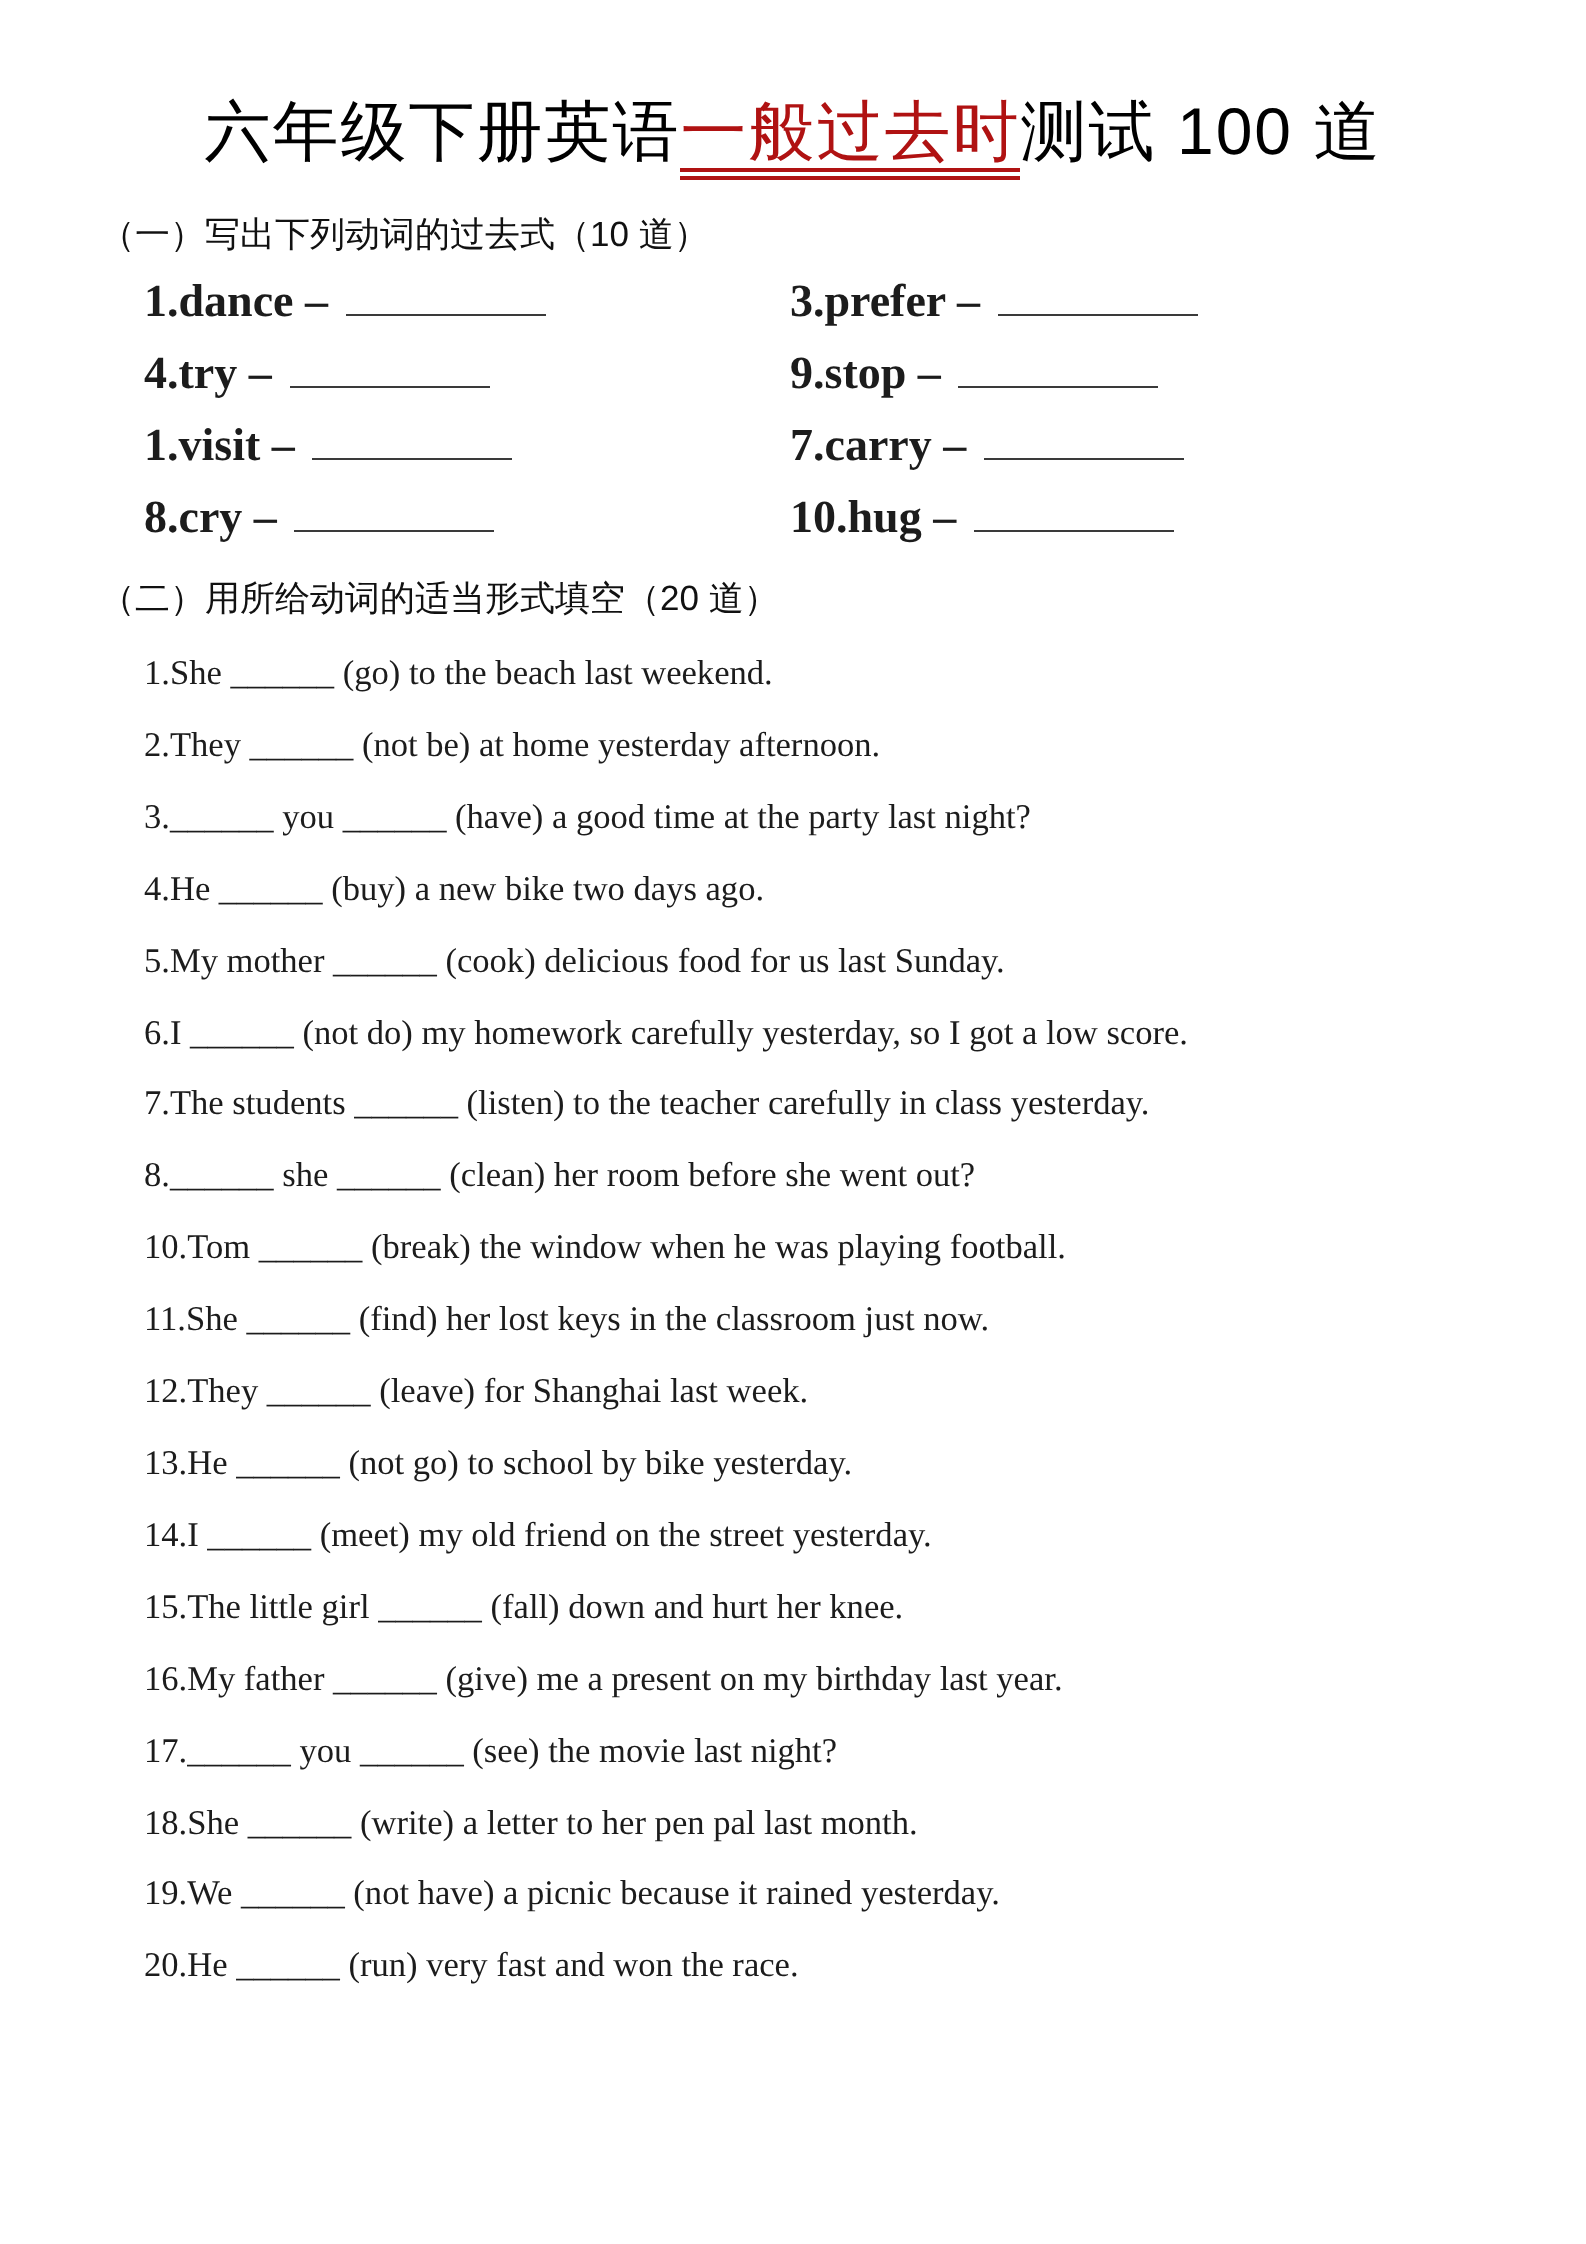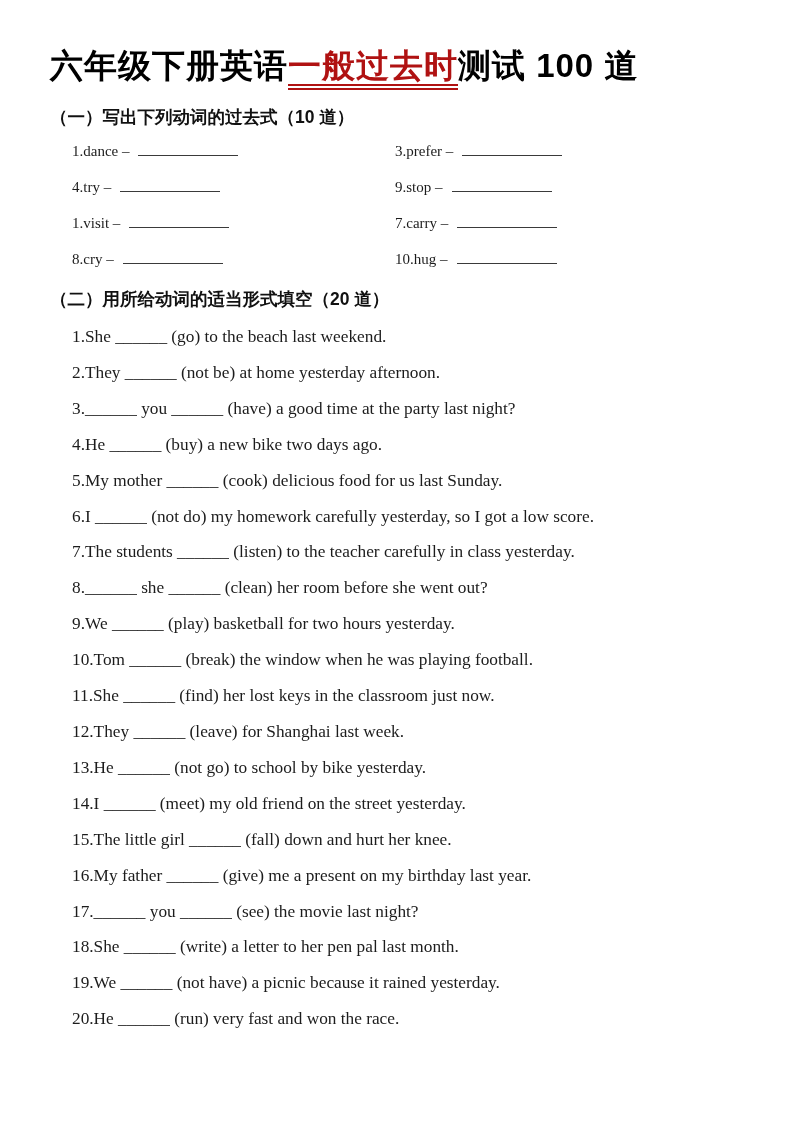--- a/index.html
+++ b/index.html
@@ -11,49 +11,50 @@
     overflow: hidden;
   }
   .page {
     box-sizing: border-box;
     width: 793px; height: 1122px;
     padding: 44px 50px 0 50px;
     background: #ffffff;
   }
   .doc-title {
     margin: 0 0 16px 0;
-    text-align: left;
+    text-align: center;
     font-family: "Liberation Sans", sans-serif;
-    font-weight: 700;
+    font-weight: 400;
     font-size: 33px;
     letter-spacing: 1px;
     color: #000000;
     white-space: nowrap;
   }
   .doc-title .hl {
     color: #b01212;
     border-bottom: 6px double #b01212;
     padding-bottom: 0px;
   }
   .sec-heading {
     font-family: "Liberation Sans", sans-serif;
-    font-weight: 700;
+    font-weight: 400;
     font-size: 17.5px;
     color: #111111;
     margin: 10px 0 4px 0;
   }
   .verb-grid {
     margin-left: 22px;
     display: grid;
     grid-template-columns: 323px auto;
   }
   .verb-item {
     line-height: 36px;
-    font-size: 15px;
+    font-size: 23px;
     white-space: nowrap;
+    font-weight: bold;
   }
   .verb-blank {
     display: inline-block;
     width: 100px;
     height: 15px;
     margin-left: 9px;
     border-bottom: 1.6px solid #3a3a3a;
     vertical-align: baseline;
   }
   .questions { margin: 8px 0 0 22px; }
@@ -90,21 +91,20 @@
 
   <div class="questions">
     <p class="question">1.She ______ (go) to the beach last weekend.</p>
     <p class="question">2.They ______ (not be) at home yesterday afternoon.</p>
     <p class="question">3.______ you ______ (have) a good time at the party last night?</p>
     <p class="question">4.He ______ (buy) a new bike two days ago.</p>
     <p class="question">5.My mother ______ (cook) delicious food for us last Sunday.</p>
     <p class="question">6.I ______ (not do) my homework carefully yesterday, so I got a low score.</p>
     <p class="question">7.The students ______ (listen) to the teacher carefully in class yesterday.</p>
     <p class="question">8.______ she ______ (clean) her room before she went out?</p>
-    <p class="question">9.We ______ (play) basketball for two hours yesterday.</p>
     <p class="question">10.Tom ______ (break) the window when he was playing football.</p>
     <p class="question">11.She ______ (find) her lost keys in the classroom just now.</p>
     <p class="question">12.They ______ (leave) for Shanghai last week.</p>
     <p class="question">13.He ______ (not go) to school by bike yesterday.</p>
     <p class="question">14.I ______ (meet) my old friend on the street yesterday.</p>
     <p class="question">15.The little girl ______ (fall) down and hurt her knee.</p>
     <p class="question">16.My father ______ (give) me a present on my birthday last year.</p>
     <p class="question">17.______ you ______ (see) the movie last night?</p>
     <p class="question">18.She ______ (write) a letter to her pen pal last month.</p>
     <p class="question">19.We ______ (not have) a picnic because it rained yesterday.</p>

